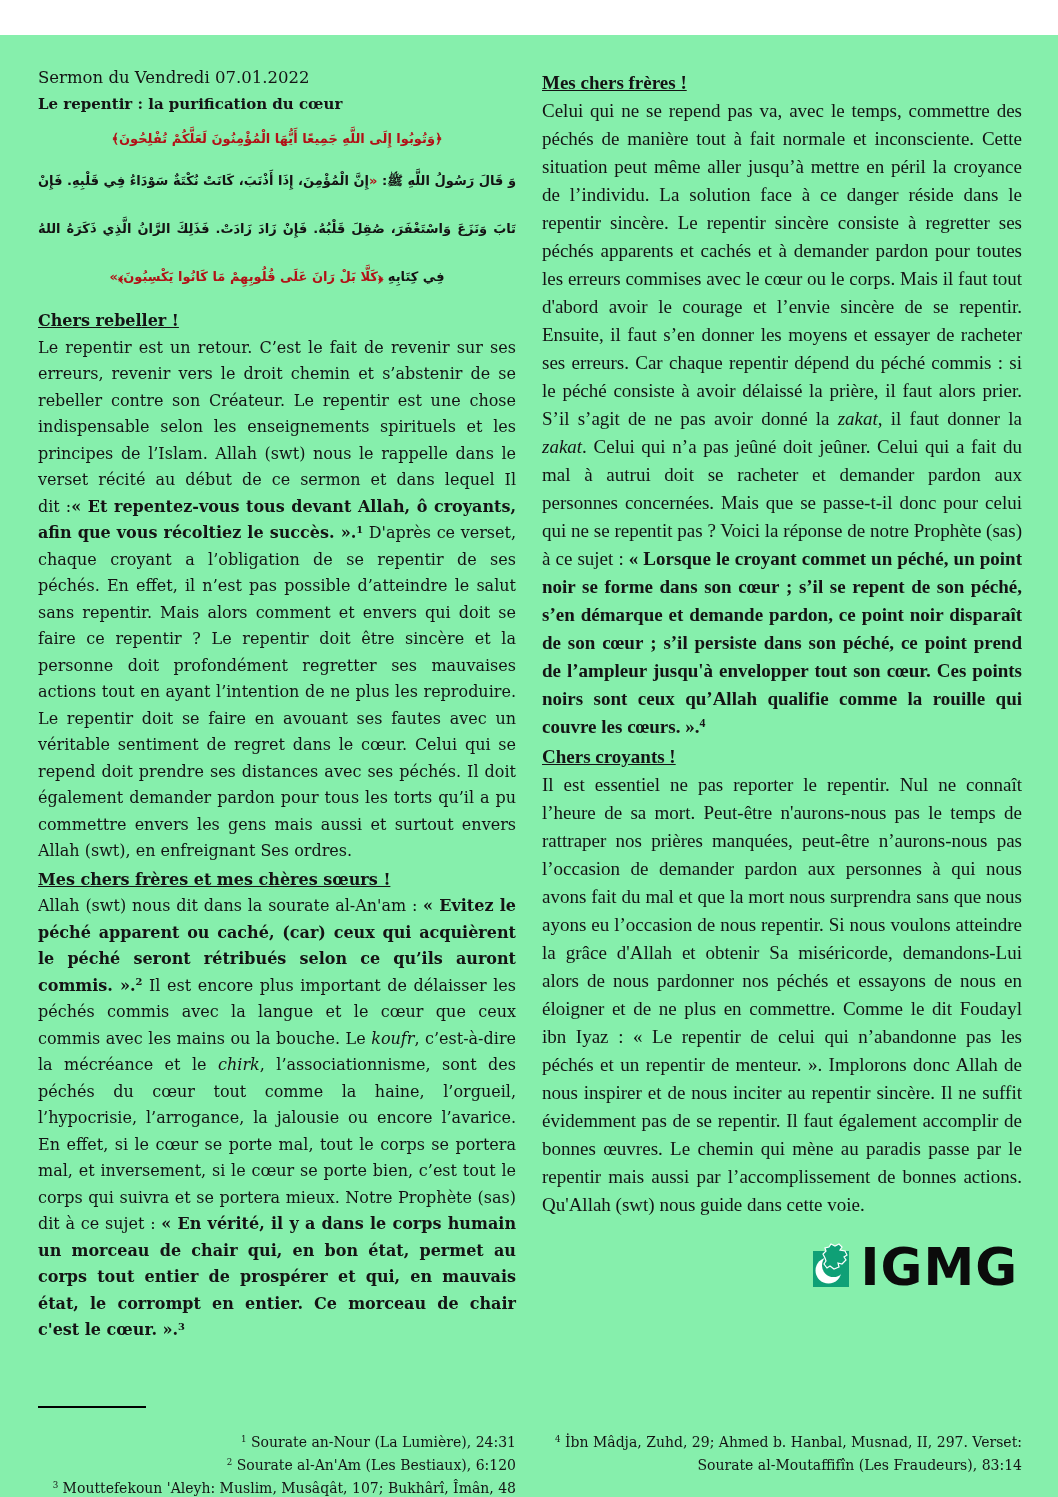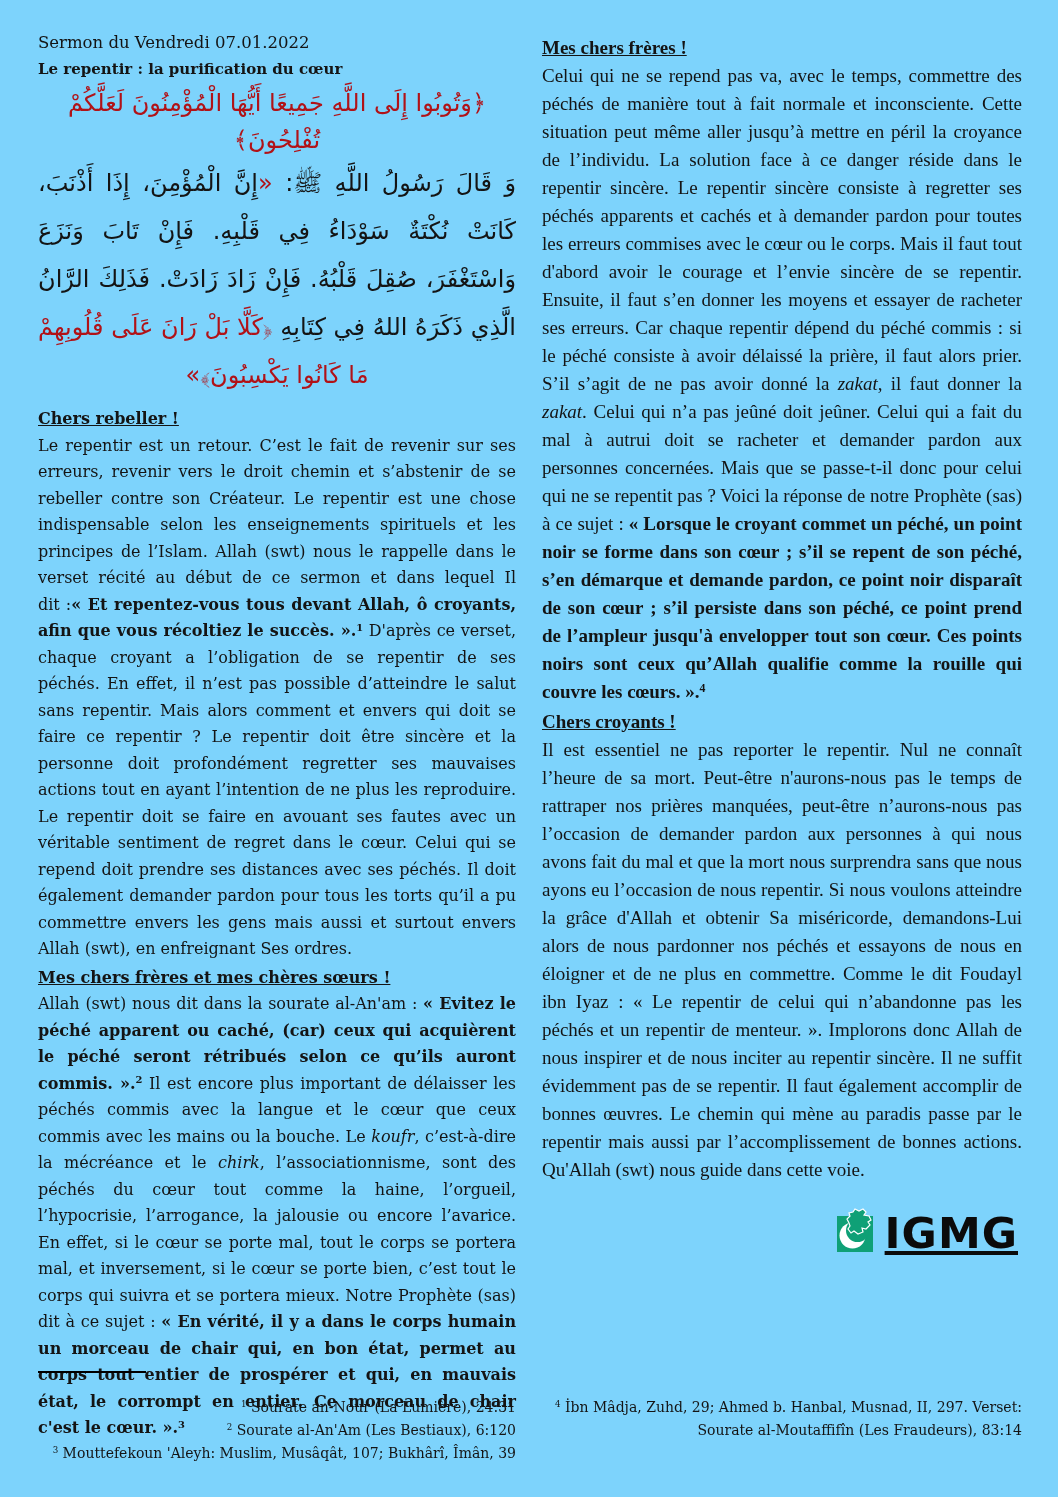--- a/index.html
+++ b/index.html
@@ -1,30 +1,30 @@
 <!DOCTYPE html>
 <html><head>
 <meta charset="utf-8">
 <style>
   html,body{margin:0;padding:0;background:#ffffff;}
   body{width:1058px;height:1497px;position:relative;color:#141414;
        font-family:"DejaVu Serif",serif;}
-  .page{position:absolute;inset:0;background:#7dd3fc;overflow:hidden;}
+  .page{position:absolute;inset:0;background:#86efac;overflow:hidden;margin-top:35px;}
 
   .col{position:absolute;top:30px;}
   .left-col{left:38px;width:478px;font-family:"DejaVu Serif",serif;
             font-size:16px;line-height:26.5px;}
   .right-col{left:542px;top:32px;width:480px;font-family:"Liberation Serif",serif;
              font-size:19px;line-height:28px;}
 
   .date-line{font-size:16.5px;line-height:26px;}
   .doc-title{font-size:15px;line-height:26px;font-weight:bold;margin:0 0 3px 0;}
 
   .arabic{direction:rtl;font-family:"DejaVu Sans","DejaVu Serif",sans-serif;
-          font-weight:normal;font-size:24px;}
+          font-weight:bold;font-size:13px;}
   .arabic-verse{text-align:center;color:#b11217;line-height:37px;margin-top:3px;}
   .arabic-hadith{text-align:justify;text-align-last:center;line-height:48px;
                  color:#141414;margin-bottom:7px;}
   .red{color:#b11217;}
 
   .heading{font-weight:bold;margin-top:2px;text-decoration:underline;}
   .body-p{margin:0;text-align:justify;}
   .b{font-weight:bold;}
   .i{font-style:italic;}
   sup{font-size:62%;line-height:0;vertical-align:baseline;position:relative;top:-0.55em;}
@@ -32,22 +32,22 @@
 
   .fn-rule{position:absolute;left:38px;top:1371px;width:108px;border-top:2px solid #000;}
   .footnotes{position:absolute;top:1396px;font-family:"DejaVu Serif",serif;
              font-size:14px;line-height:23px;text-align:right;}
   .footnotes-left{left:38px;width:478px;}
   .footnotes-right{left:542px;width:480px;}
   .fn{margin:0;}
 
   .logo{margin-top:22px;display:flex;justify-content:flex-end;align-items:center;
         gap:10px;padding-right:4px;}
-  .logo-word{font-family:"DejaVu Sans",sans-serif;font-weight:bold;font-size:43px;
-             letter-spacing:1px;color:#0b0b0b;line-height:46px;text-decoration:underline;}
+  .logo-word{font-family:"DejaVu Sans",sans-serif;font-weight:bold;font-size:51px;
+             letter-spacing:1px;color:#0b0b0b;line-height:46px;}
 </style>
 </head>
 <body>
 
 <div class="page">
 
   <div class="col left-col">
     <div class="date-line">Sermon du Vendredi 07.01.2022</div>
     <div class="doc-title">Le repentir : la purification du cœur</div>
     <div class="arabic arabic-verse">﴿وَتُوبُوا إِلَى اللَّهِ جَمِيعًا أَيُّهَا الْمُؤْمِنُونَ لَعَلَّكُمْ تُفْلِحُونَ﴾</div>
@@ -78,20 +78,20 @@
       </span>
       <div class="logo-word">IGMG</div>
     </div>
   </div>
 
   <div class="fn-rule"></div>
 
   <div class="footnotes footnotes-left">
     <div class="fn"><sup class="sup">1</sup><span> Sourate an-Nour (La Lumière), 24:31</span></div>
     <div class="fn"><sup class="sup">2</sup><span> Sourate al-An'Am (Les Bestiaux), 6:120</span></div>
-    <div class="fn"><sup class="sup">3</sup><span> Mouttefekoun 'Aleyh: Muslim, Musâqât, 107; Bukhârî, Îmân, 39</span></div>
+    <div class="fn"><sup class="sup">3</sup><span> Mouttefekoun 'Aleyh: Muslim, Musâqât, 107; Bukhârî, Îmân, 48</span></div>
   </div>
 
   <div class="footnotes footnotes-right">
     <div class="fn"><sup class="sup">4</sup><span> İbn Mâdja, Zuhd, 29; Ahmed b. Hanbal, Musnad, II, 297. Verset: Sourate al-Moutaffifîn (Les Fraudeurs), 83:14</span></div>
   </div>
 
 </div>
 
 </body></html>

